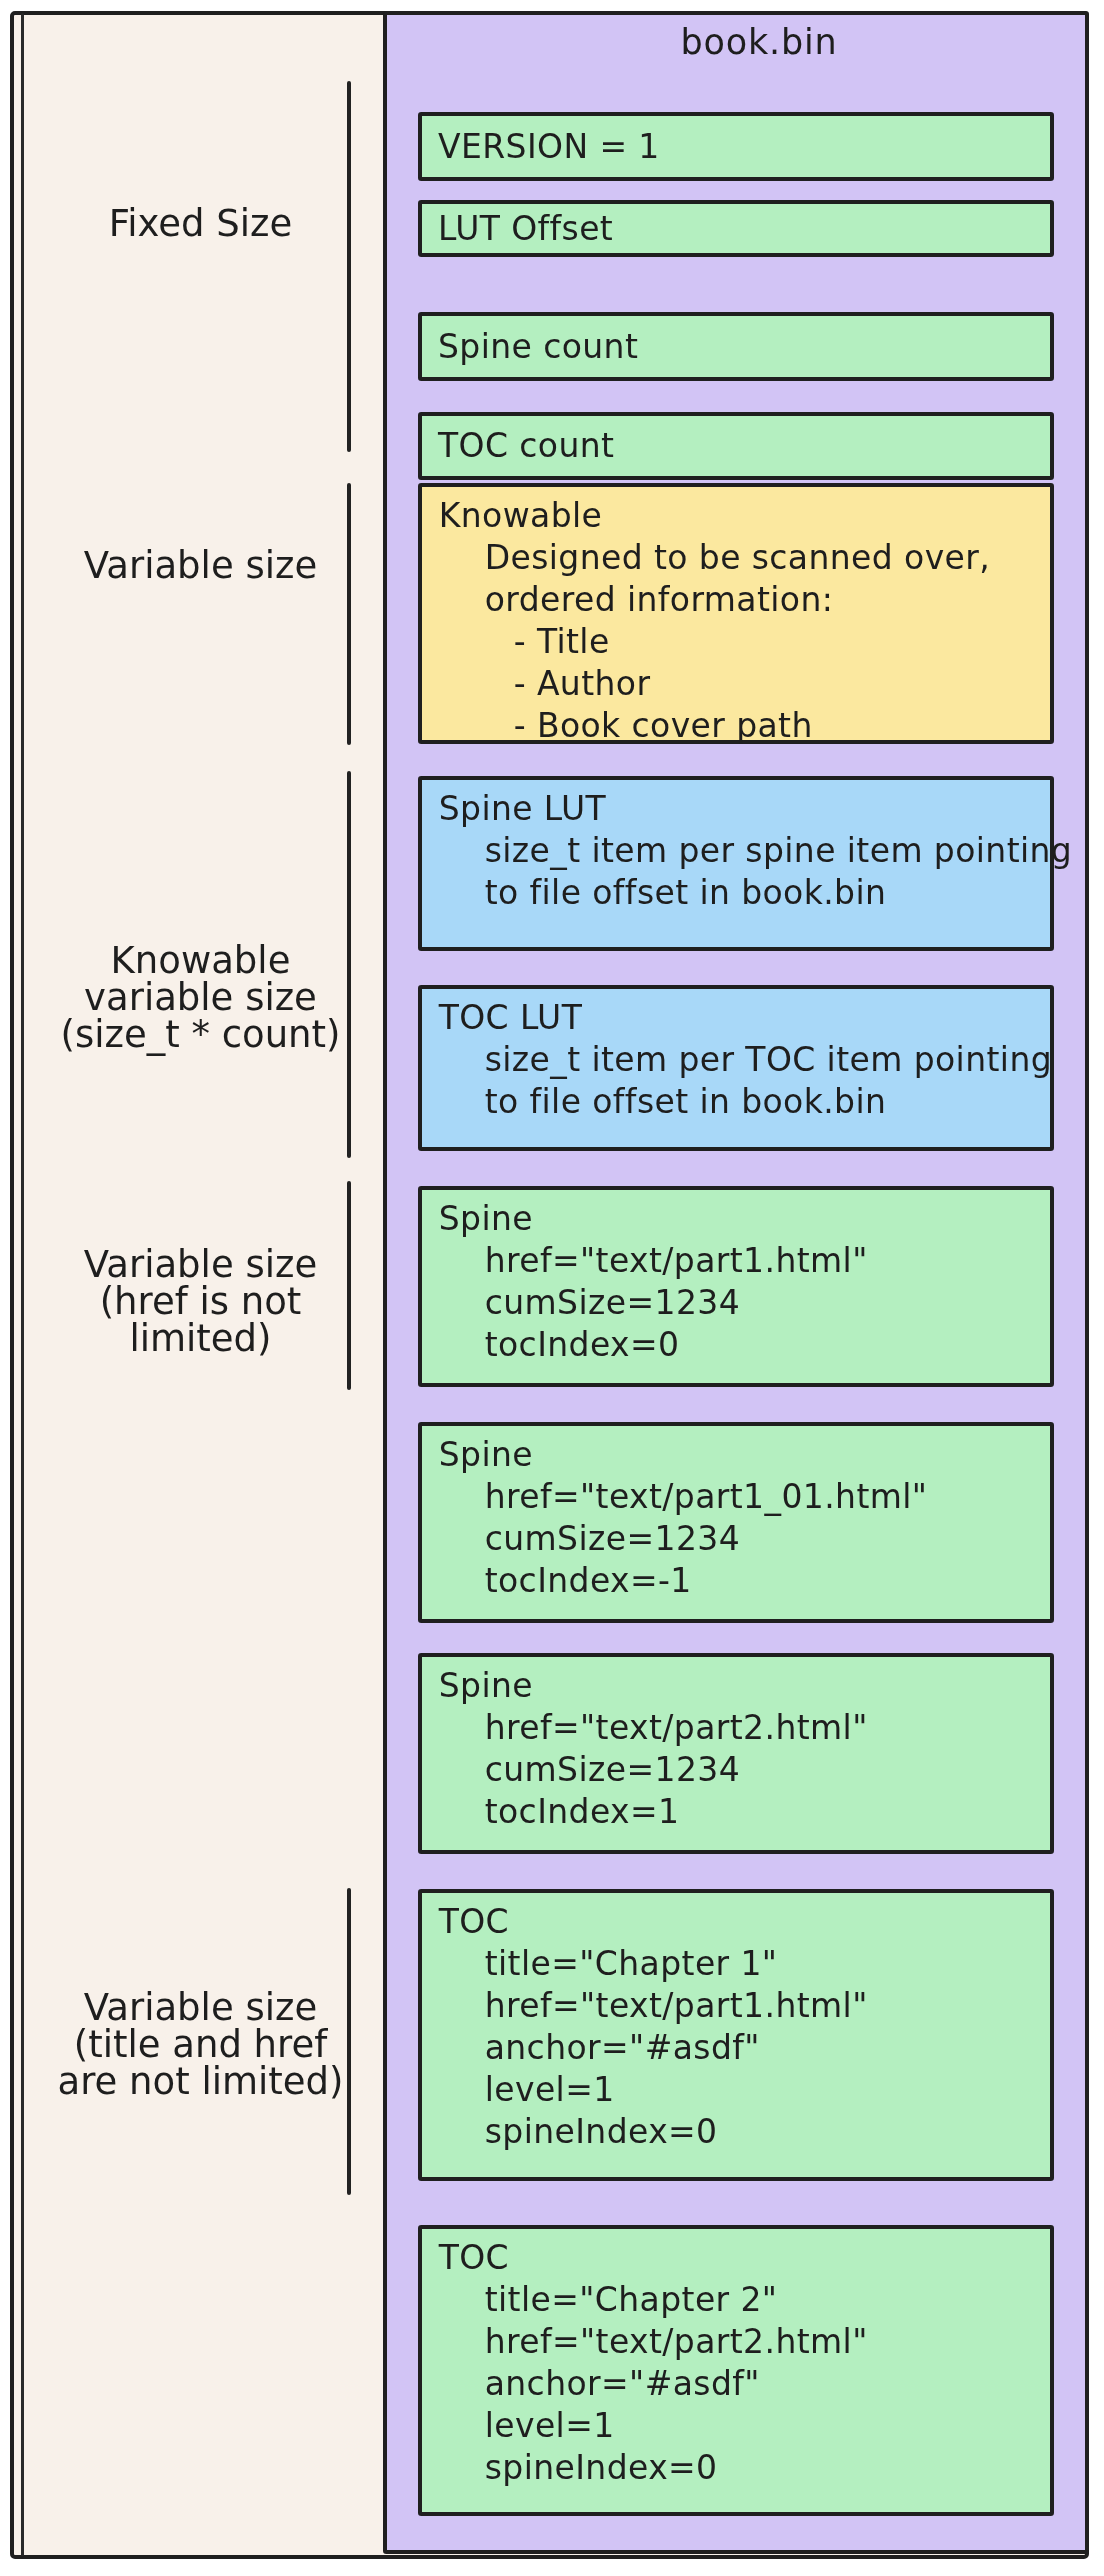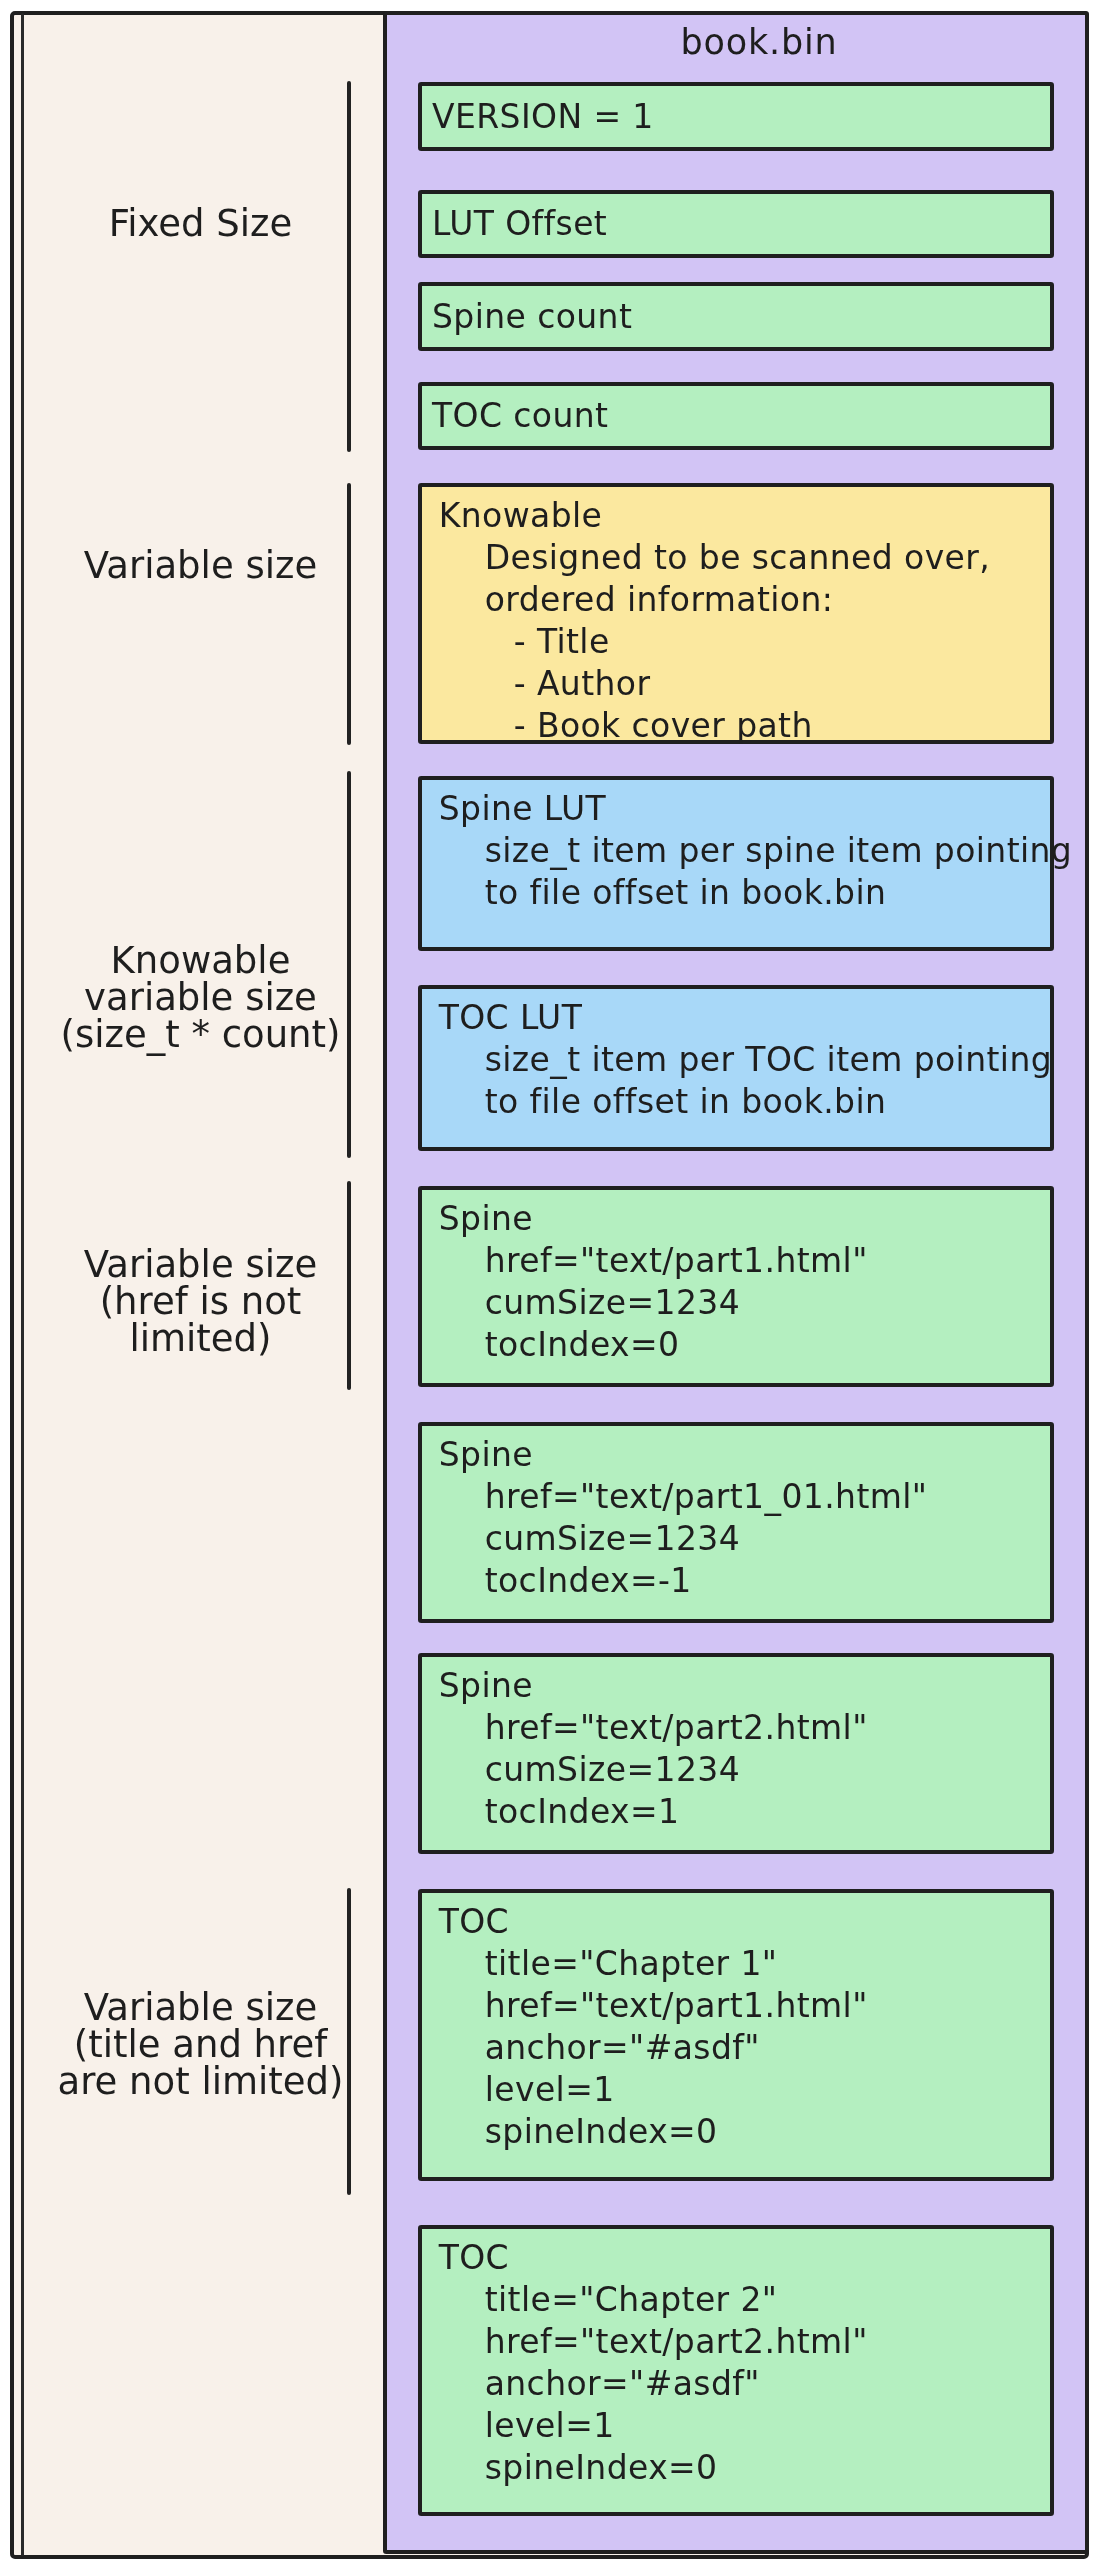--- a/index.html
+++ b/index.html
@@ -27,27 +27,27 @@
     text-align:center;font-size:35px;letter-spacing:0.8px;
   }
   .box{
     position:absolute;left:418px;width:636px;
     border:4.2px solid #1f1f1f;border-radius:3.3px;box-sizing:border-box;
     font-size:33px;letter-spacing:0.4px;
   }
   .green{background:#b4efc0;}
   .yellow{background:#fbe89f;}
   .blue{background:#a8d8f8;}
-  .single{display:flex;align-items:center;padding-left:10px;}
+  .single{display:flex;align-items:center;padding-left:16px;margin-top:30px;}
   .multi{padding:8.4px 11.7px 0 16.7px;}
   .ln{line-height:42px;white-space:nowrap;}
   .i1{padding-left:46px;}
   .i2{padding-left:75px;}
   .bx1{top:82px;height:69px;}
-  .bx2{top:190px;height:68px;}
+  .bx2{top:170px;height:57px;}
   .bx3{top:282px;height:69px;}
   .bx4{top:382px;height:68px;}
   .bx5{top:483px;height:261px;}
   .bx6{top:776px;height:175px;}
   .bx7{top:985px;height:166px;}
   .bx8{top:1186px;height:201px;}
   .bx9{top:1422px;height:201px;}
   .bx10{top:1653px;height:201px;}
   .bx11{top:1889px;height:292px;}
   .bx12{top:2225px;height:291px;}

